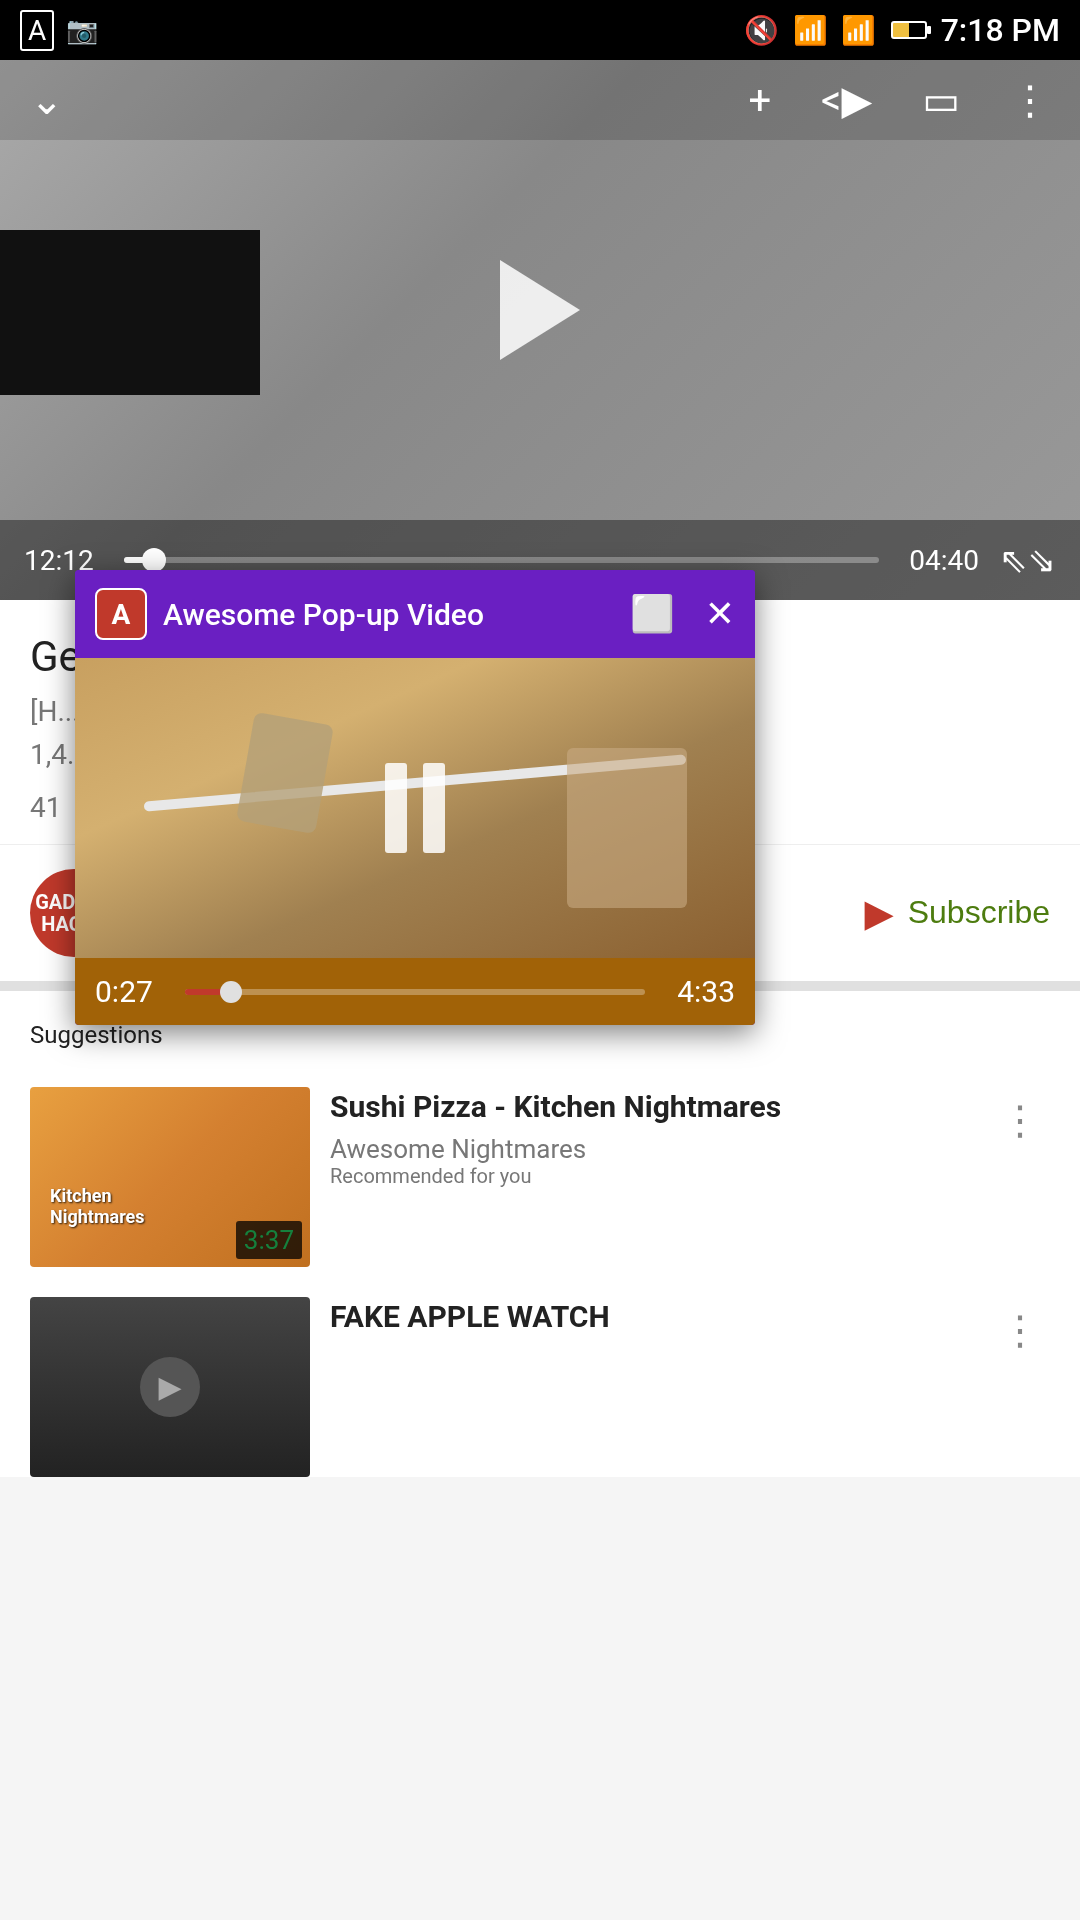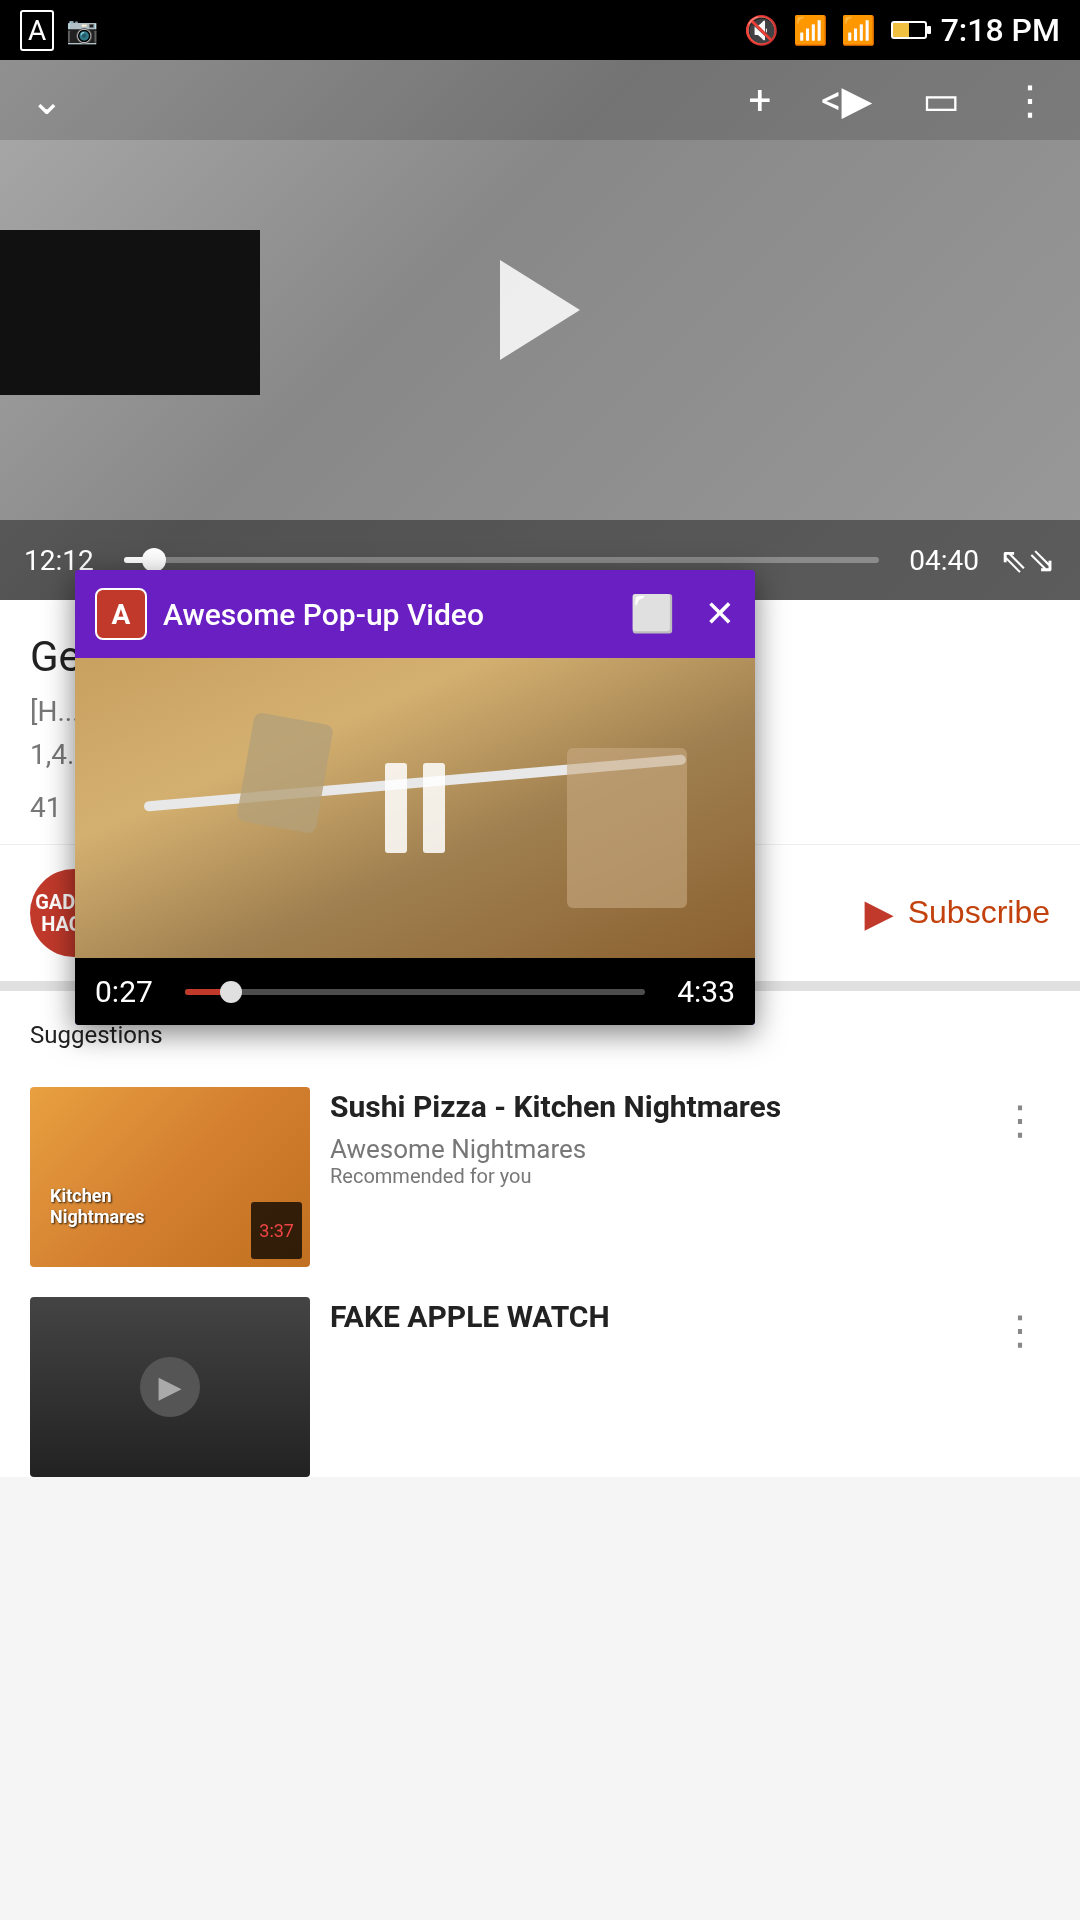--- a/index.html
+++ b/index.html
@@ -251,21 +251,21 @@
       display: flex;
       gap: 16px;
     }
     .pause-bar {
       width: 22px;
       height: 90px;
       background: rgba(255,255,255,0.85);
       border-radius: 3px;
     }
     .popup-controls {
-      background: #000000;
+      background: #a16207;
       padding: 16px 20px;
       display: flex;
       align-items: center;
       gap: 20px;
     }
     .popup-time {
       color: #fff;
       font-size: 30px;
       min-width: 70px;
     }
@@ -344,21 +344,21 @@
       background: transparent;
       border: none;
       cursor: pointer;
       padding: 10px 0;
     }
     .yt-icon {
       color: #c0392b;
       font-size: 38px;
     }
     .subscribe-label {
-      color: #c2410c;
+      color: #4d7c0f;
       font-size: 32px;
       font-weight: 500;
     }
 
     
     .suggestions-section {
       background: #fff;
       padding: 30px 30px 0 30px;
       border-top: 10px solid #e0e0e0;
     }
@@ -396,23 +396,23 @@
       height: 100%;
       display: flex;
       align-items: center;
       justify-content: center;
     }
     .thumb-duration {
       position: absolute;
       bottom: 8px;
       right: 8px;
       background: rgba(0,0,0,0.75);
-      color: #ef4444;
-      font-size: 18px;
-      padding: 18px 8px;
+      color: #15803d;
+      font-size: 26px;
+      padding: 4px 8px;
       border-radius: 3px;
     }
     .suggestion-info {
       flex: 1;
       padding-right: 10px;
     }
     .suggestion-title {
       font-size: 30px;
       color: #222;
       font-weight: 700;

